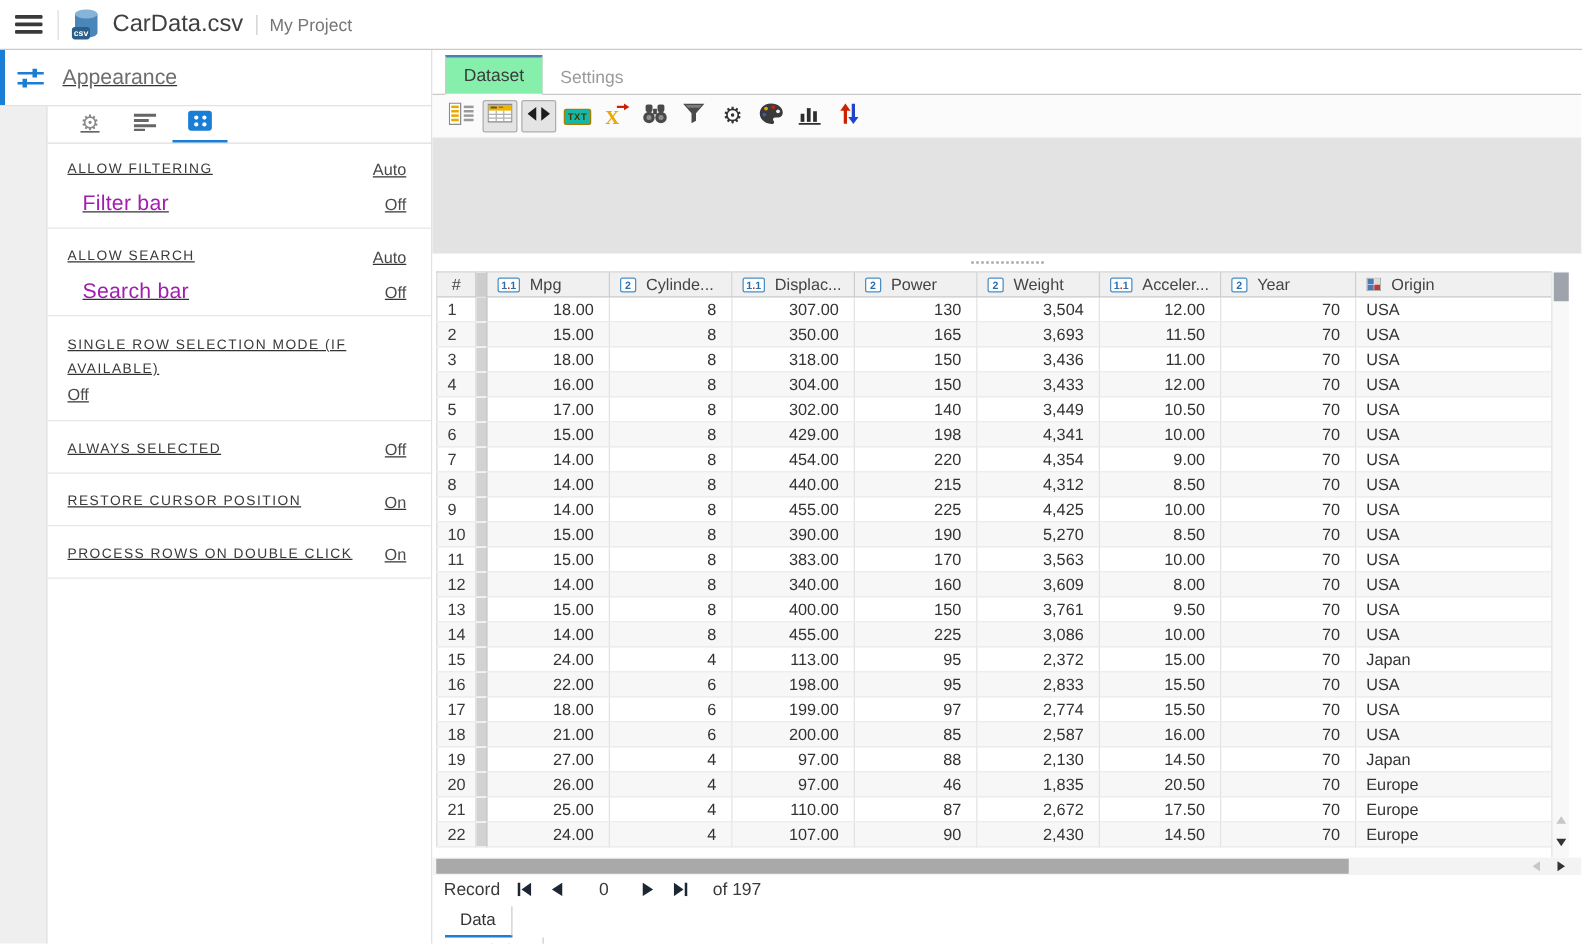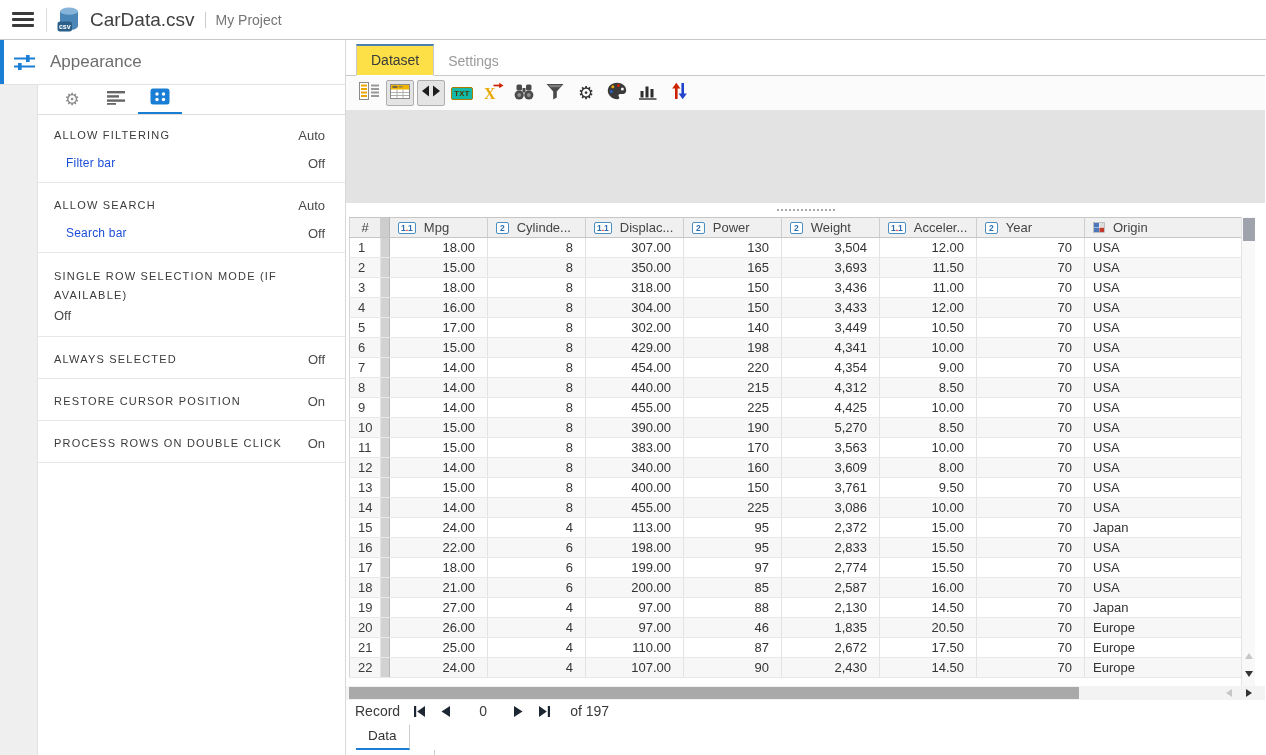--- a/index.html
+++ b/index.html
@@ -16,49 +16,49 @@
   .tb-divider { width:1px; height:24px; background:#ddd; margin:0 10px 0 12px; }
   .tb-divider2 { width:1px; height:16px; background:#ccc; margin:0 10px; }
   .csv-icon { margin-right:9px; display:flex; }
   .file-title { font-size:19px; color:#404040; }
   .breadcrumb { font-size:14px; color:#757575; }
 
   
   .app { position:absolute; top:40px; left:0; width:1266px; height:715px; display:flex; }
 
   
-  .sidebar { width:346px; height:715px; border-right:1px solid #d8d8d8; background:#fff; }
+  .sidebar { width:346px; height:715px; border-right:1px solid #d8d8d8; background:#fff;text-decoration:underline; }
   .sb-header { height:45px; border-bottom:1px solid #e2e2e2; display:flex; align-items:center; position:relative; }
   .sb-header .accentbar { position:absolute; left:0; top:0; width:4px; height:44px; background:#1a7fd4; }
   .sb-header .sliders { margin:0 14px 0 13px; display:flex; }
   .sb-title { font-size:17px; color:#6d6d6d; }
   .sb-body { display:flex; height:670px; }
   .sb-rail { width:38px; background:#efefef; border-right:1px solid #e2e2e2; height:100%; }
   .sb-content { flex:1; }
   .sb-tabs { height:30px; border-bottom:1px solid #ddd; display:flex; align-items:flex-end; padding-left:12px; }
   .sb-tab { width:44px; height:29px; display:flex; align-items:center; justify-content:center; cursor:pointer; }
   .sb-tab.active { border-bottom:2px solid #1a7fd4; }
   .sb-tab .gearglyph { font-size:17px; color:#8a8a8a; line-height:1; }
 
   .settings-list { padding-top:6px; }
   .setting { display:flex; align-items:center; height:28px; padding:0 20px 0 16px; cursor:pointer; }
   .setting .s-label { flex:1; font-size:11px; letter-spacing:1.2px; color:#3a3a3a; }
-  .setting.sub .s-label { font-size:12px; letter-spacing:0.2px; color:#1d4ed8; padding-left:12px; }
+  .setting.sub .s-label { font-size:17px; letter-spacing:0.2px; color:#a21caf; padding-left:12px; }
   .setting .s-value { font-size:13px; color:#4a4a4a; }
   .setting.below { display:block; height:auto; padding:6px 20px 8px 16px; }
   .setting.below .s-label { display:block; line-height:19px; }
   .setting.below .s-value { display:block; margin-top:3px; }
   .sb-divider { border-bottom:1px solid #e6e6e6; margin:5px 0 8px 0; }
 
   
   .main { width:919px; height:715px; position:relative; background:#fff; }
 
   .main-tabs { height:36px; border-bottom:1px solid #c9c9c9; display:flex; align-items:flex-end; padding-left:10px; }
   .m-tab { font-size:14px; padding:6px 14px 7px; color:#9a9a9a; cursor:pointer; position:relative; top:1px; }
-  .m-tab.active { color:#3a3a3a; background:#fde047; border:1px solid #c9c9c9; border-top:2px solid #4a80b4;
+  .m-tab.active { color:#3a3a3a; background:#86efac; border:1px solid #c9c9c9; border-top:2px solid #4a80b4;
                   border-bottom:1px solid #fff;text-align:right; }
 
   .toolbar { height:34px; background:#fbfbfb; display:flex; align-items:center; padding-left:9px; }
   .tool-btn { width:28px; height:26px; display:flex; align-items:center; justify-content:center;
               margin-right:3px; border:1px solid transparent; border-radius:2px; cursor:pointer; }
   .tool-btn.pressed { background:#e4e4e4; border-color:#aeaeae; }
   .tool-btn .gearglyph { font-size:18px; color:#333; line-height:1; }
   .txt-badge { background:#14b8a6; border:1px solid #a77c00; color:#4a3600; font-size:7.5px; font-weight:bold;
                padding:1px 2px; border-radius:2px; letter-spacing:0.5px; }
 

